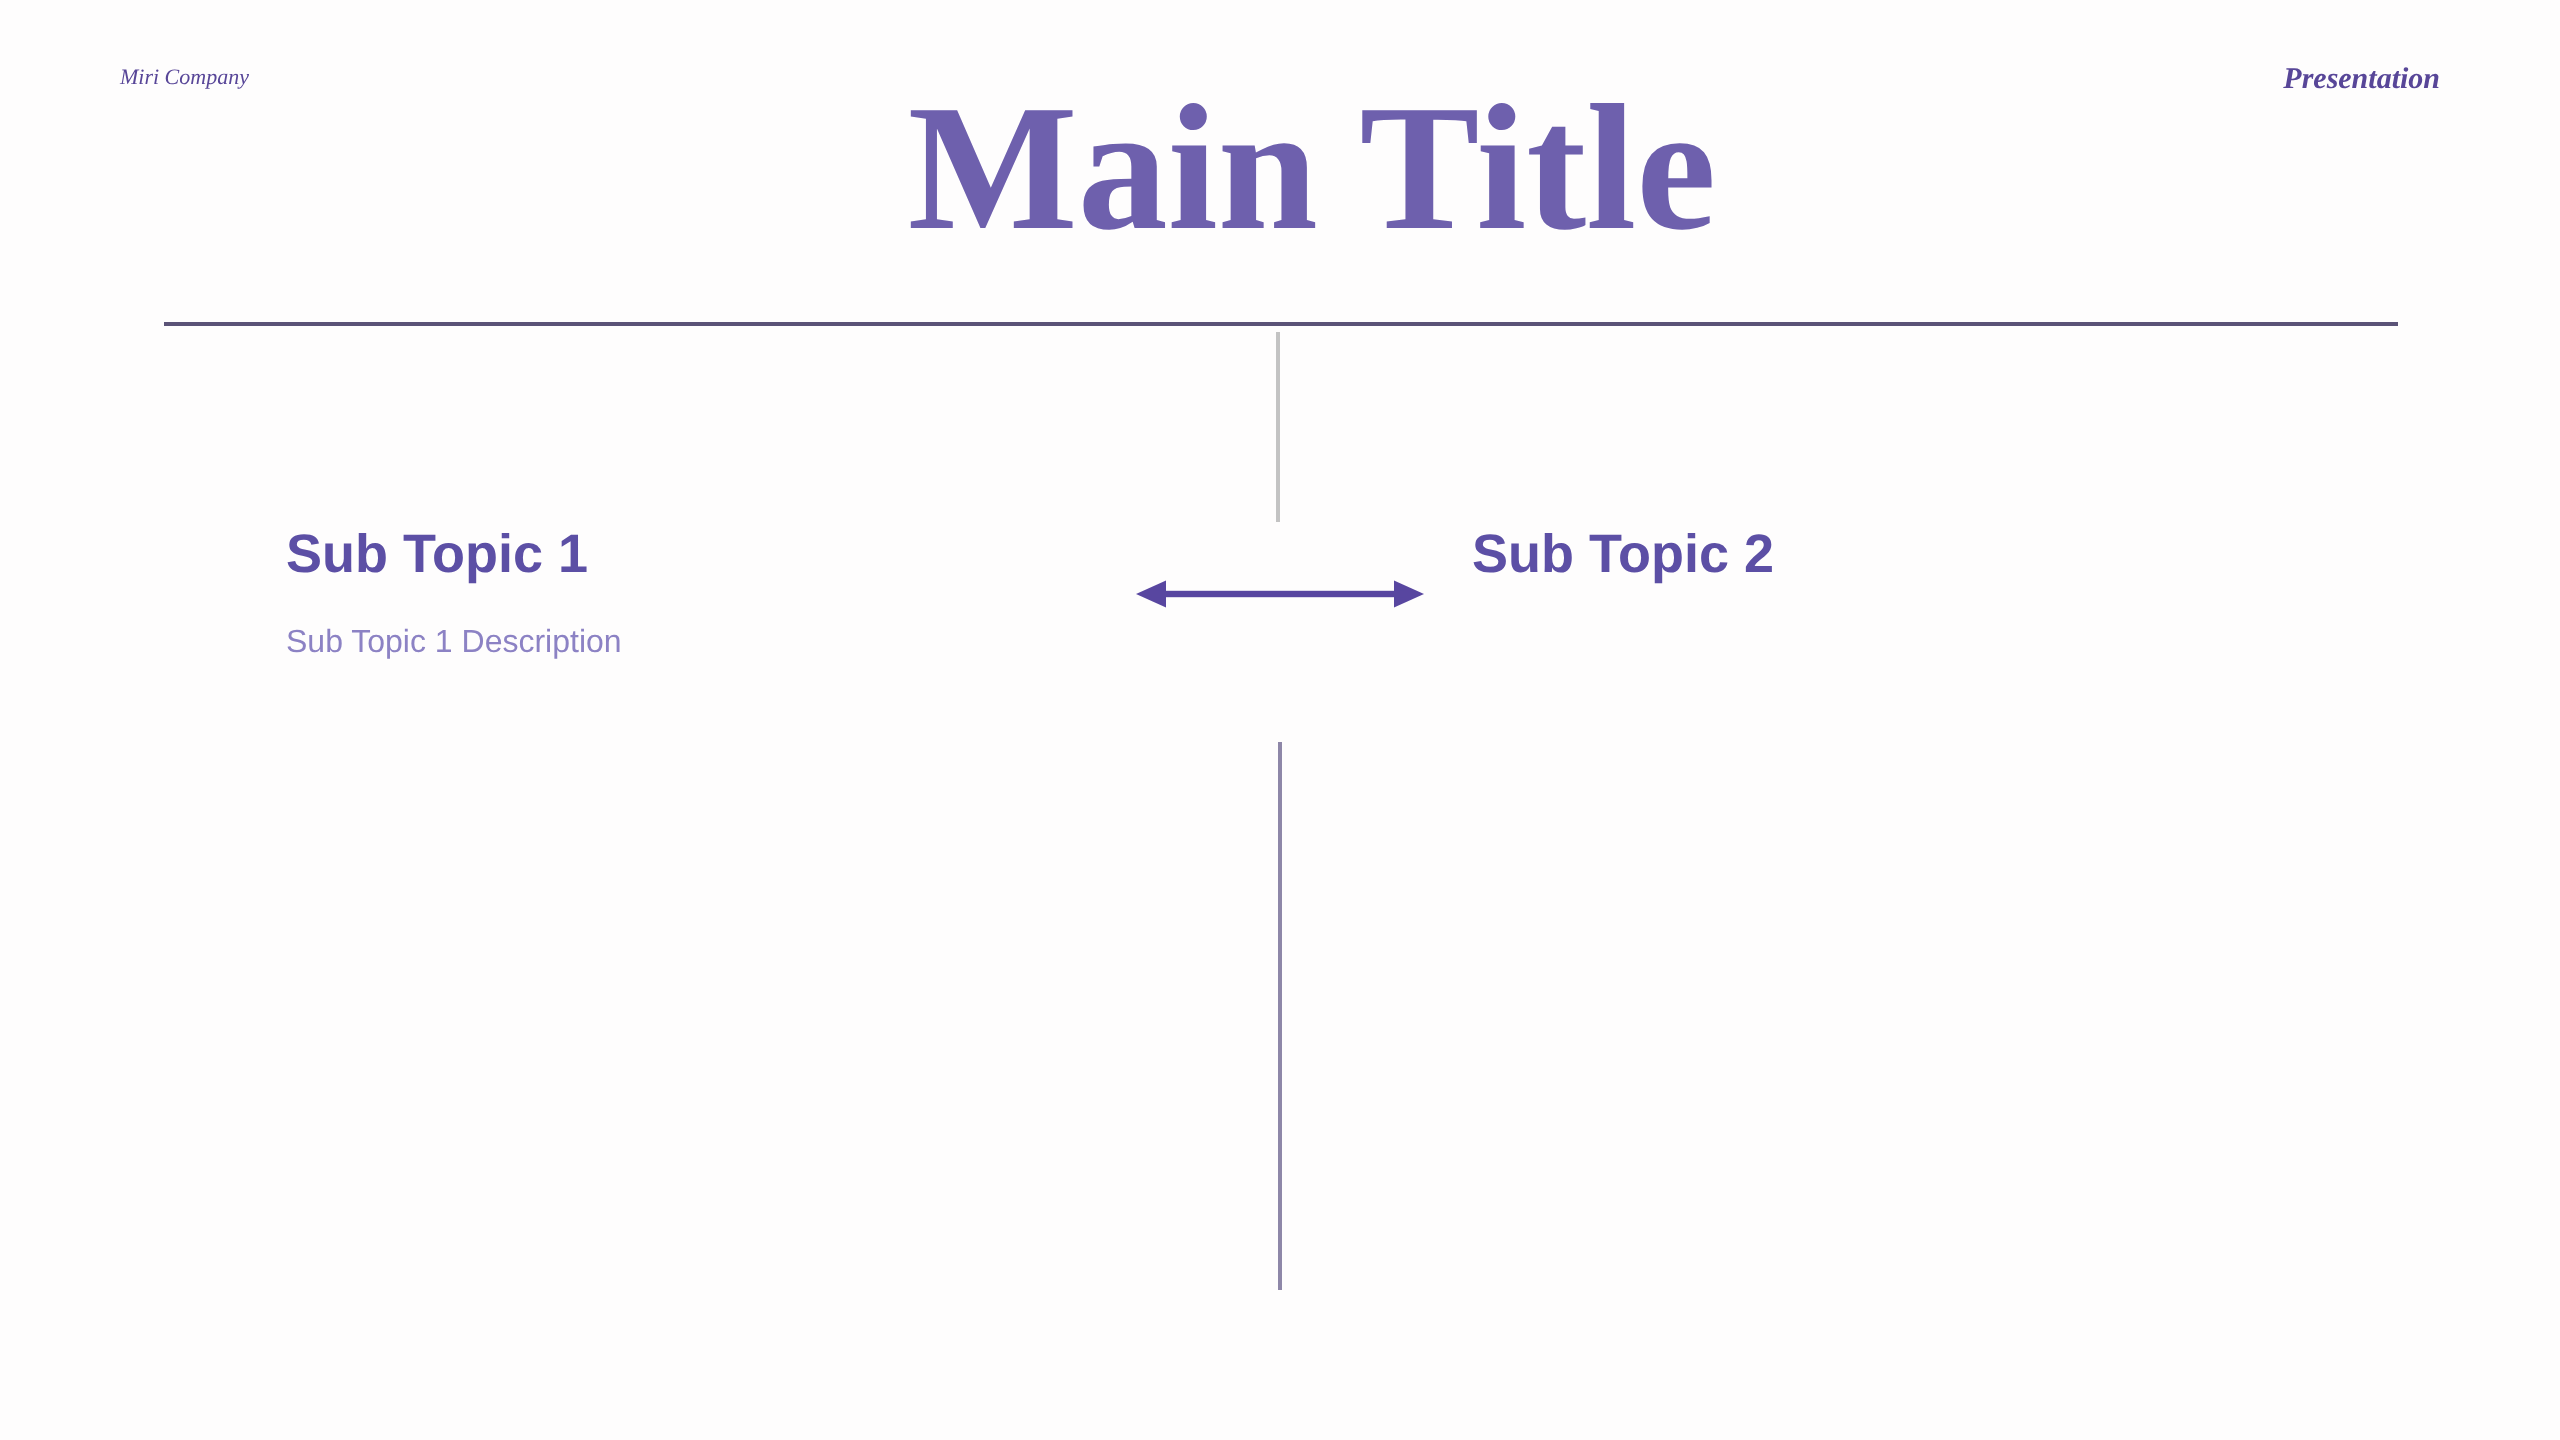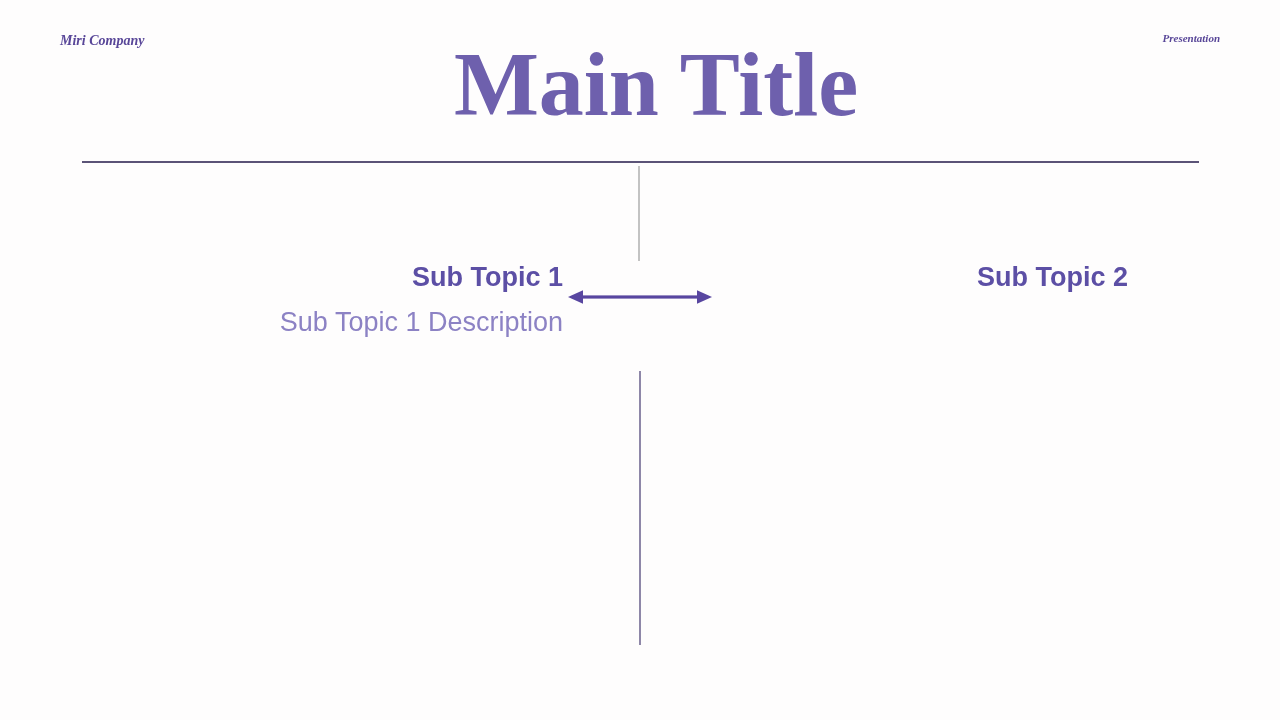--- a/index.html
+++ b/index.html
@@ -13,32 +13,32 @@
     overflow: hidden;
     background: var(--background, #fefdfd);
     font-family: "Liberation Sans", sans-serif;
   }
   .brand {
     position: absolute;
     left: 60px;
     top: 33px;
     font-family: "Liberation Serif", serif;
     font-style: italic;
-    font-weight: 700;
-    font-size: 14px;
+    font-weight: 400;
+    font-size: 11px;
     color: var(--brand-text, #584698);
   }
   .doc-type {
     position: absolute;
     right: 60px;
     top: 32px;
     font-family: "Liberation Serif", serif;
     font-style: italic;
     font-weight: 700;
-    font-size: 11px;
+    font-size: 15px;
     color: var(--brand-text, #584698);
   }
   .main-title {
     position: absolute;
     left: 16px;
     top: 40px;
     width: 100%;
     margin: 0;
     text-align: center;
     font-family: "Liberation Serif", serif;
@@ -67,34 +67,34 @@
     position: absolute;
     left: 639px;
     top: 371px;
     width: 2px;
     height: 274px;
     background: var(--connector-purple, #8e87a8);
   }
   .topic {
     position: absolute;
     width: 420px;
-    text-align: right;
+    text-align: left;
   }
   .topic-left  { left: 143px; top: 262px; }
-  .topic-right { left: 708px; top: 262px; }
+  .topic-right { left: 736px; top: 262px; }
   .topic-heading {
     margin: 0;
     font-size: 27px;
     font-weight: 700;
     line-height: 30px;
     color: var(--heading, #5c4fa5);
   }
   .topic-description {
     margin: 17px 0 0 0;
-    font-size: 27px;
+    font-size: 16px;
     font-weight: 400;
     line-height: 26px;
     color: var(--description, #8c82c4);
   }
   .arrow {
     position: absolute;
     left: 568px;
     top: 289px;
     width: 144px;
     height: 16px;

